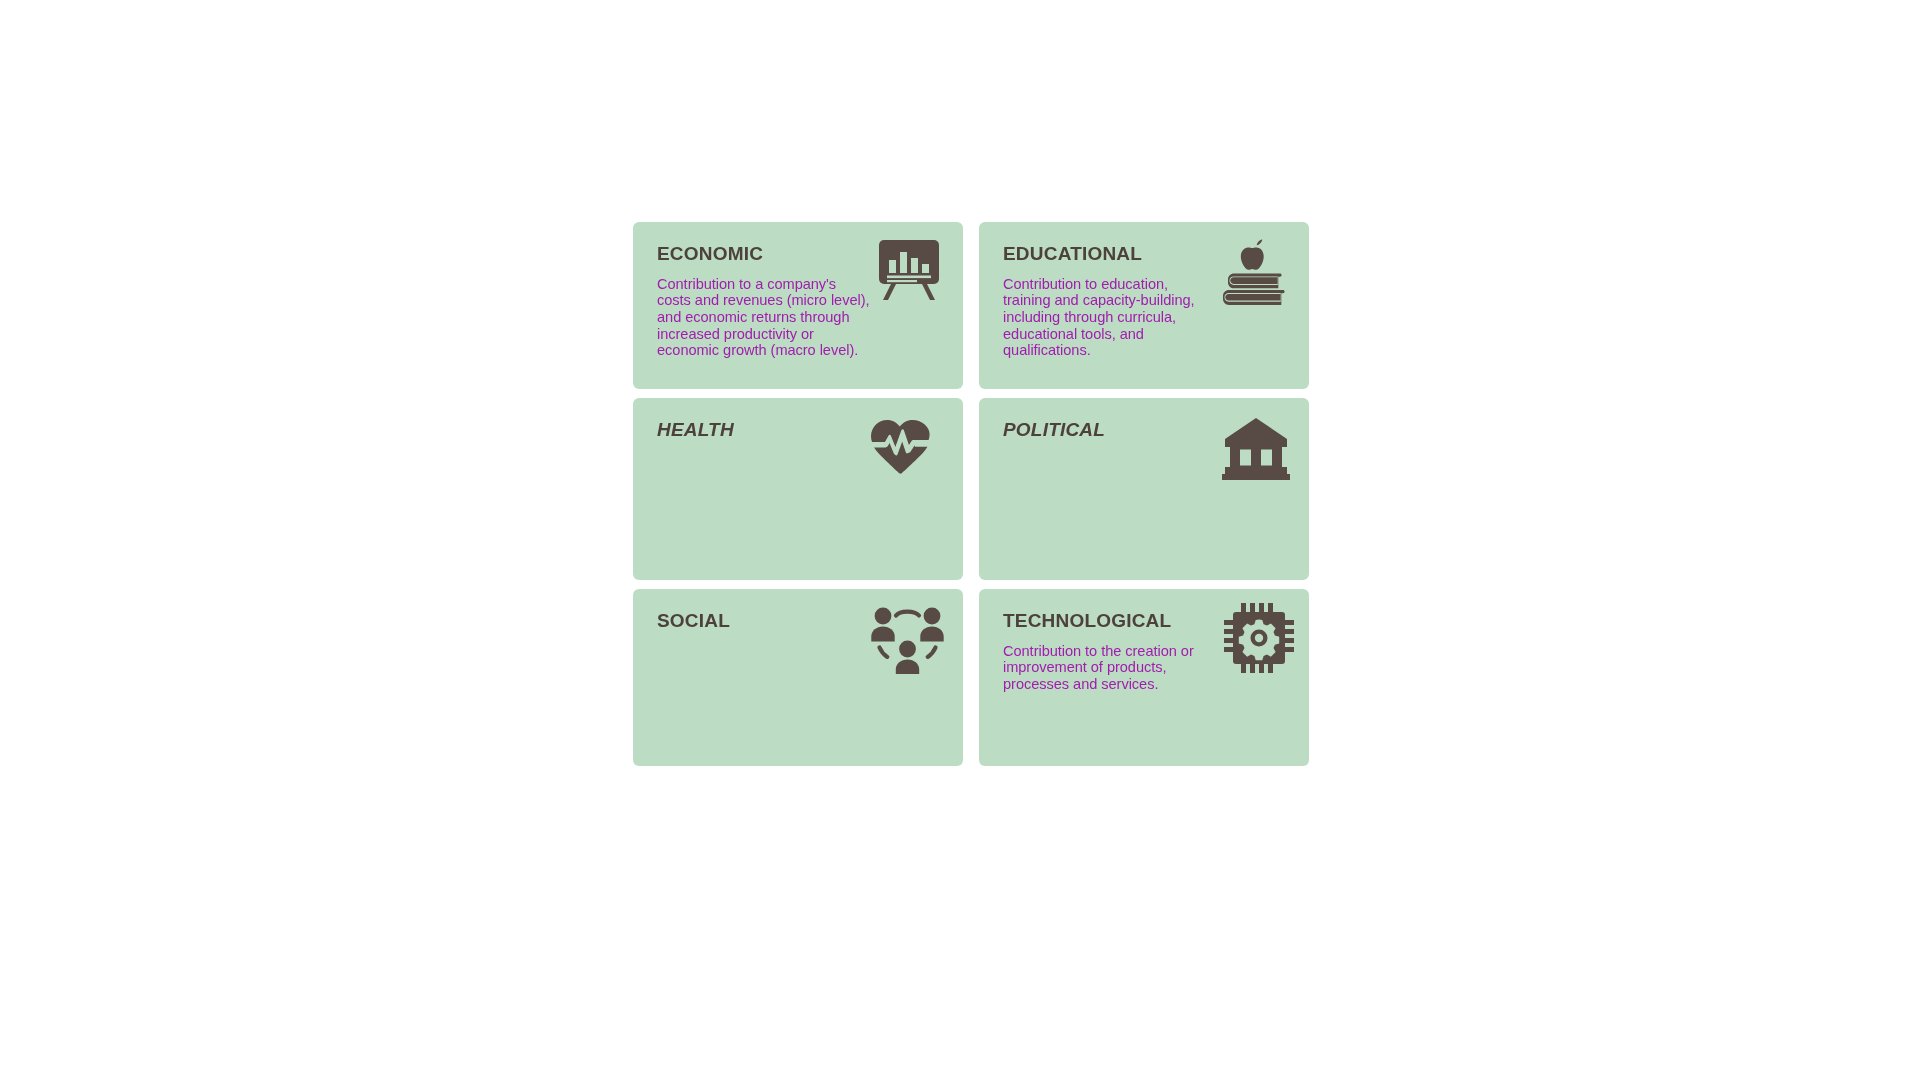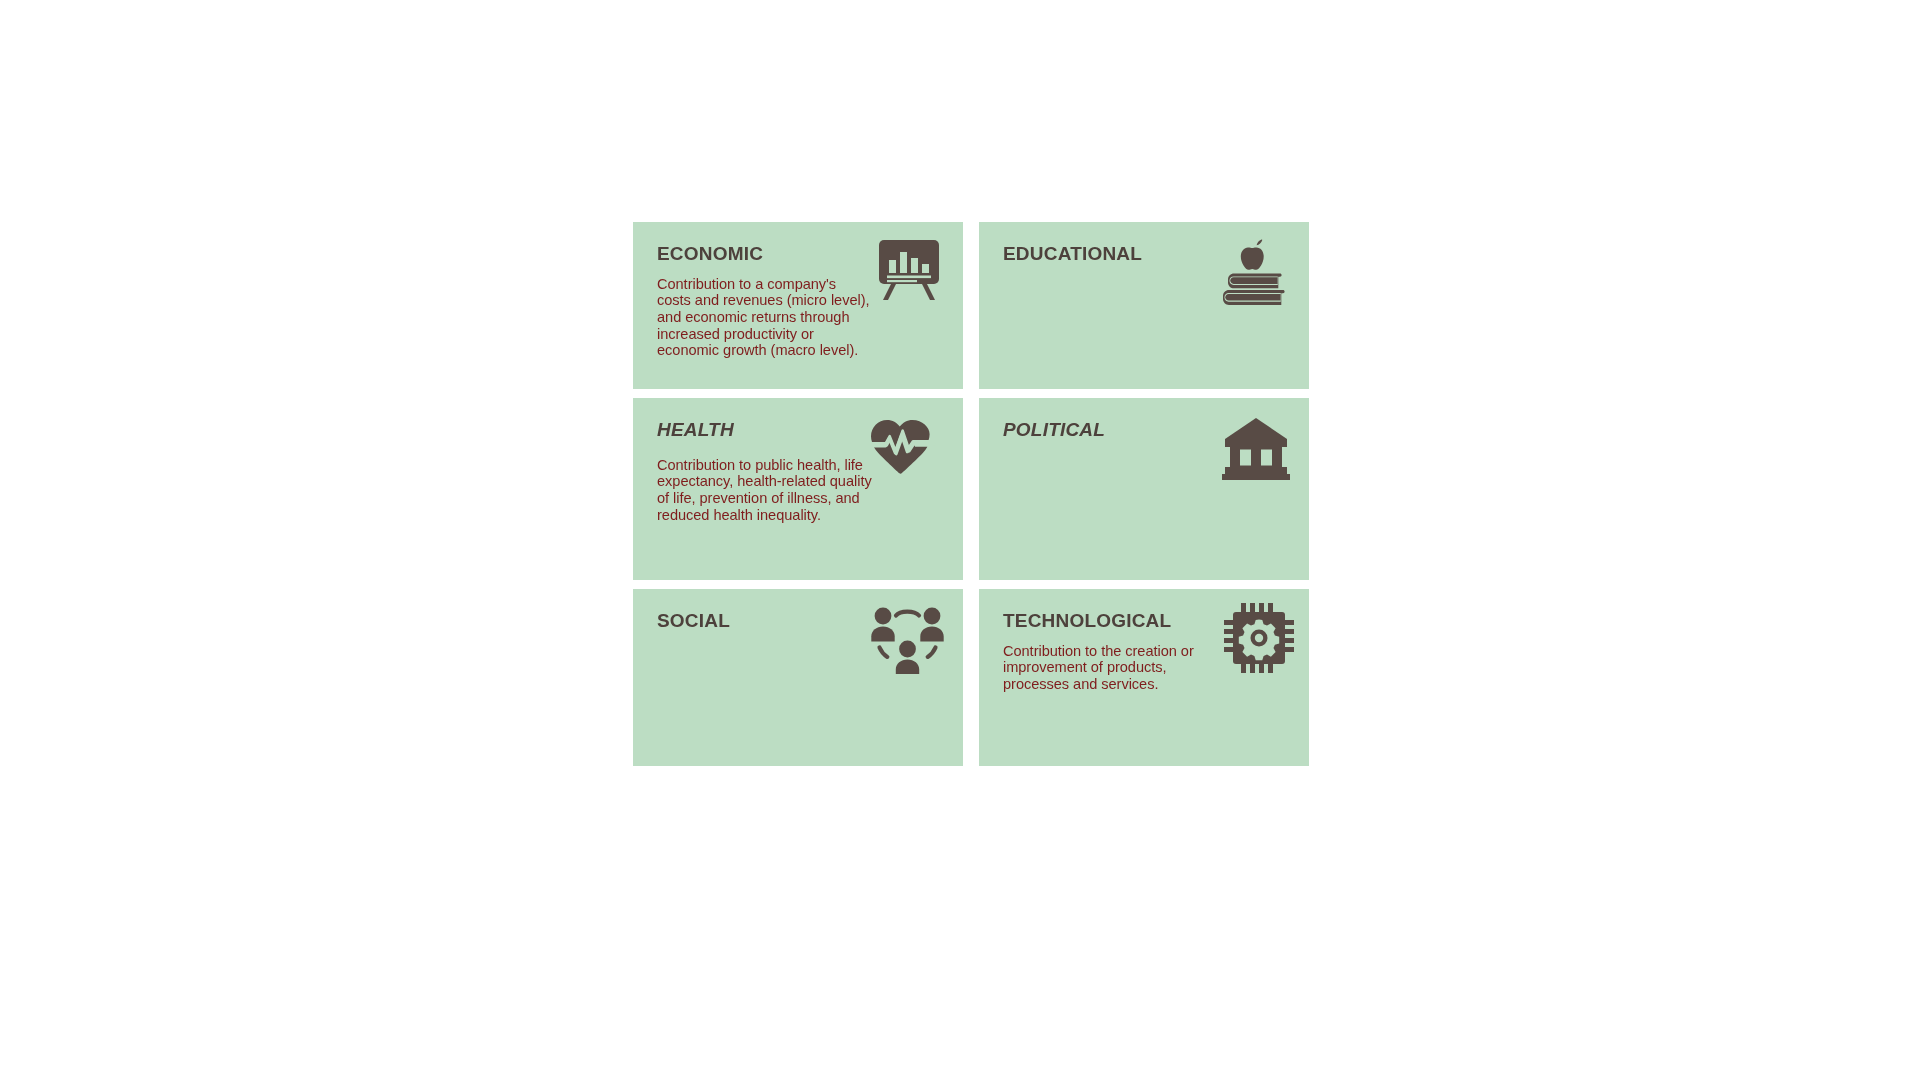--- a/index.html
+++ b/index.html
@@ -29,40 +29,40 @@
     display: grid;
     grid-template-columns: 330px 330px;
     grid-template-rows: 167px 182px 177px;
     column-gap: 16px;
     row-gap: 9px;
   }
 
   .card {
     position: relative;
     background: #bcddc3;
-    border-radius: 0;
+    border-radius: 6px;
     box-sizing: border-box;
     padding: 22px 24px 18px 24px;
     overflow: hidden;
   }
 
   .card-title {
     font-size: 19px;
     font-weight: bold;
     letter-spacing: 0.2px;
     color: #4d413c;
     line-height: 1.1;
     margin: 0 0 11px 0;
     white-space: nowrap;
   }
 
   .card-desc {
     font-size: 14.6px;
     line-height: 16.6px;
-    color: #7f1d1d;
+    color: #a21caf;
     margin: 0;
     max-width: 215px;
     letter-spacing: -0.05px;
   }
 
   .card-icon {
     position: absolute;
     width: 72px;
     height: 72px;
     right: 20px;
@@ -110,20 +110,21 @@
             <rect x="45" y="26" width="7" height="9"></rect>
             <rect x="10" y="37.5" width="44" height="2.6"></rect>
             <rect x="10" y="42" width="30" height="2.2"></rect>
           </g>
         </svg>
       </div>
     </div>
 
     <div class="card educational">
       <h2 class="card-title">EDUCATIONAL</h2>
+      <p class="card-desc">Contribution to education, training and capacity-building, including through curricula, educational tools, and qualifications.</p>
       <div class="card-icon">
         <svg viewBox="0 0 72 72" xmlns="http://www.w3.org/2000/svg">
           <g fill="#584b45">
 
             <path d="M41.5 3.5c-2.6 1.1-4.4 3.3-4.9 5.8 2.7-0.6 4.8-2.6 5.6-5.1 0.2-0.5 0-0.9-0.7-0.7z"></path>
 
             <path d="M36 11.5c-1.6 0-2.7 0.6-3.8 0.6-1.1 0-2.4-0.8-4.2-0.7-3.9 0.2-7.2 3.6-7.2 9 0 6.4 4.8 13.4 7.7 13.4 1.6 0 2.3-0.9 3.8-0.9 1.5 0 2 0.9 3.8 0.9 3.1 0 7.6-7 7.6-13.4 0-5.4-3.3-8.8-7.1-8.9z"></path>
 
             <path d="M14 37.5h46c0.9 0 1.6 0.7 1.6 1.6s-0.7 1.6-1.6 1.6h-1.7v11.6H14c-3.3 0-6-2.6-6-5.9v-3c0-3.3 2.7-5.9 6-5.9z"></path>
             <path d="M9.5 44.3c0-2.2 1.8-3.9 4-3.9h44.3v8.6H13.5c-2.2 0-4-1.8-4-3.9z" fill="#bcddc3"></path>
@@ -132,21 +133,20 @@
             <path d="M9 54h54c0.9 0 1.6 0.7 1.6 1.6s-0.7 1.6-1.6 1.6h-1.7V69H9c-3.3 0-6-2.6-6-5.9v-3.2c0-3.3 2.7-5.9 6-5.9z"></path>
             <path d="M4.5 61c0-2.2 1.8-3.9 4-3.9h52.3v8.6H8.5c-2.2 0-4-1.8-4-3.9z" fill="#bcddc3"></path>
             <path d="M8.6 58h52v6.6h-52c-1.8 0-3.3-1.5-3.3-3.3s1.5-3.3 3.3-3.3z"></path>
           </g>
         </svg>
       </div>
     </div>
 
     <div class="card health">
       <h2 class="card-title">HEALTH</h2>
-      <p class="card-desc">Contribution to public health, life expectancy, health-related quality of life, prevention of illness, and reduced health inequality.</p>
       <div class="card-icon">
         <svg viewBox="0 0 78 70" xmlns="http://www.w3.org/2000/svg">
           <path d="M45.5 6c-5.3 0-9.9 2.6-12.7 6.6C30 8.6 25.4 6 20.1 6 11.2 6 4 13.3 4 22.3c0 2 0.4 3.9 1 5.7h13l3.6-6.6c0.5-0.9 1.8-0.9 2.2 0.1l4.6 11.4 6.1-16.8c0.4-1.1 1.9-1.1 2.3 0l5.1 15 3-4.6c0.2-0.4 0.6-0.6 1.1-0.6h15.6c0.6-1.8 1-3.7 1-5.7C62.6 13.3 55.4 6 45.5 6z" fill="#584b45"></path>
           <path d="M47.9 30.9l-4.6 7.1c-0.5 0.8-1.8 0.7-2.1-0.2l-4.7-13.7-6 16.5c-0.4 1.1-1.9 1.1-2.3 0.1l-5.1-12.6-2.2 4c-0.2 0.4-0.7 0.7-1.2 0.7H6.7c1.2 2.2 2.8 4.3 4.6 6.2 6.9 7.3 20.8 20.1 20.8 20.1 0.8 0.7 2 0.7 2.8 0 0 0 14-12.8 20.9-20.1 1.8-1.9 3.4-4 4.6-6.2H47.9z" fill="#584b45"></path>
           <path d="M0 31.8h18.4l4.1-7.5 5.9 14.6 6.4-17.8 5.6 16.5 5-7.8h21.2" fill="none" stroke="#bcddc3" stroke-width="3.4" stroke-linejoin="round" stroke-linecap="round"></path>
         </svg>
       </div>
     </div>
 
     <div class="card political">

